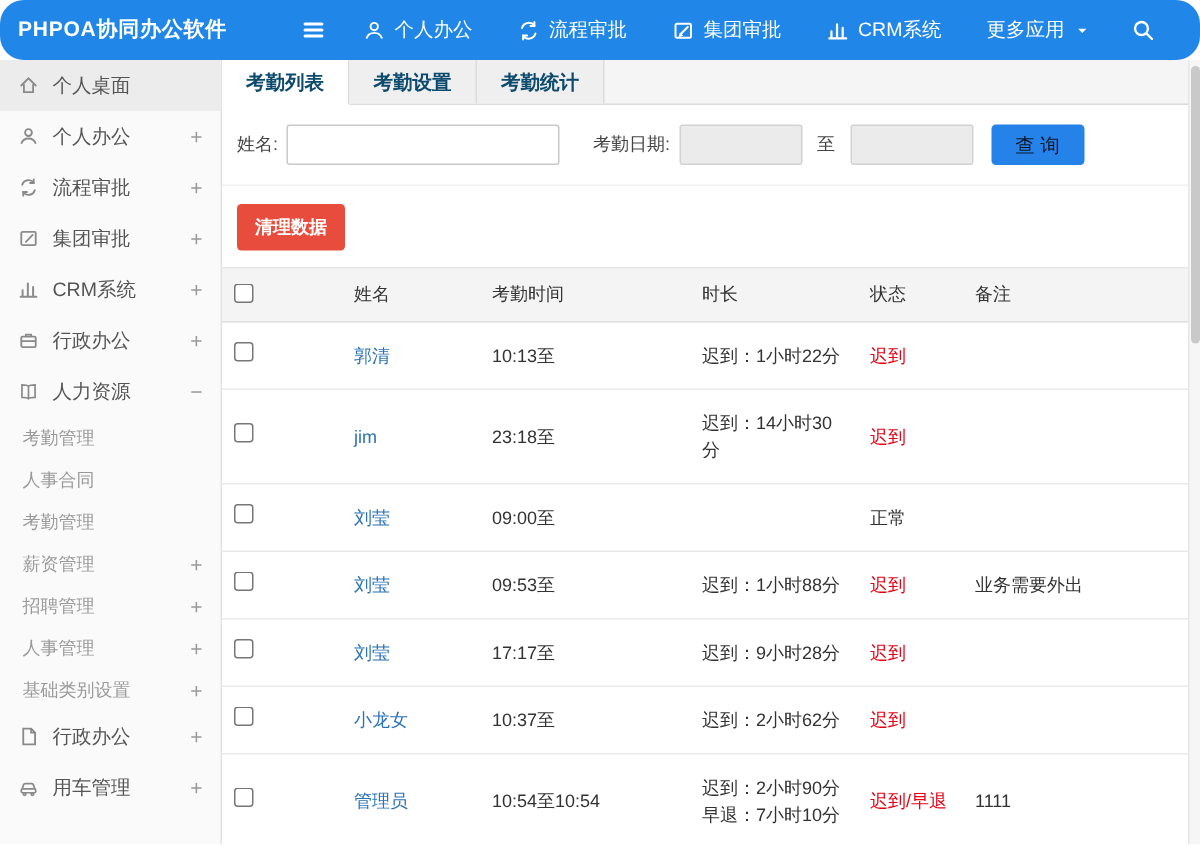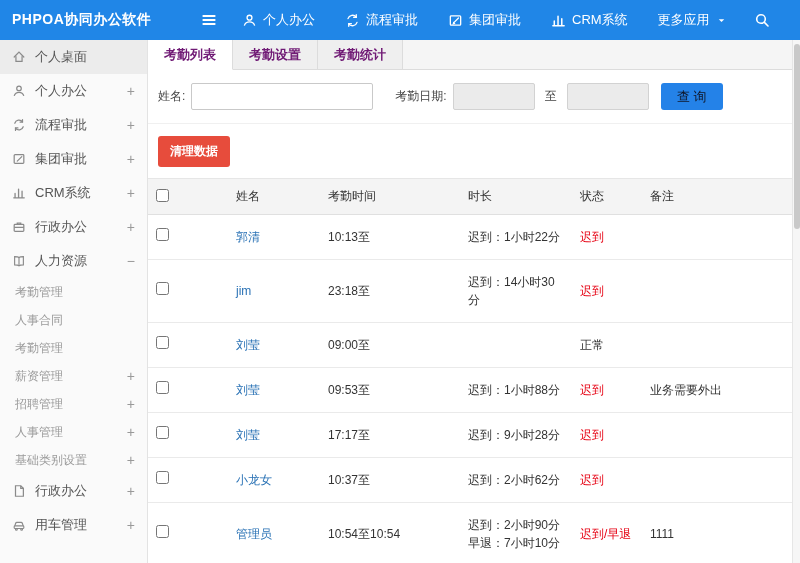--- a/index.html
+++ b/index.html
@@ -4,21 +4,21 @@
 <style>
   * { margin:0; padding:0; box-sizing:border-box; }
   html,body { width:800px; height:563px; overflow:hidden; }
   body {
     font-family:"Liberation Sans","DejaVu Sans",sans-serif;
     font-size:12px; color:#333; background:#fff;
   }
   svg { display:block; }
 
   
-  .topbar { height:40px; background:#2086e7; display:flex; align-items:center; color:#fff; }
+  .topbar { height:40px; background:#2086e7; display:flex; align-items:center; color:#fff;border-radius:16px; }
   .brand { width:192px; padding-left:12px; font-size:14px; font-weight:bold; letter-spacing:.5px; flex-shrink:0; }
   .hamburger { width:34px; display:flex; align-items:center; justify-content:center; cursor:pointer; color:#fff; }
   .topnav { display:flex; align-items:center; gap:30px; margin-left:16px; }
   .nav-item { display:flex; align-items:center; gap:6px; font-size:13px; color:#fff; cursor:pointer; white-space:nowrap; }
   .nav-item .nicon { display:flex; color:#fff; }
   .search-btn { margin-left:auto; margin-right:30px; cursor:pointer; display:flex; }
 
   
   .layout { display:flex; height:523px; }
 
@@ -27,21 +27,21 @@
   .side-item { height:34px; display:flex; align-items:center; padding:1px 12px; color:#555; font-size:13px; cursor:pointer; }
   .side-item.active { background:#ececec; }
   .side-item .sicon { margin-right:9px; color:#8a8a8a; display:flex; flex-shrink:0; }
   .plus { margin-left:auto; color:#999; font-size:14px; line-height:1; }
   .sub-item { height:28px; display:flex; align-items:center; padding:0 12px 0 15px; color:#9a9a9a; font-size:12px; cursor:pointer; }
 
   
   .main { flex:1; display:flex; flex-direction:column; background:#fff; overflow:hidden; position:relative; }
 
   .tabbar { background:#f5f5f5; border-bottom:1px solid #dcdcdc; display:flex; height:30px; flex-shrink:0; }
-  .tab { padding:0 16px; display:flex; align-items:center; font-size:13px; font-weight:bold; color:#701a75;
+  .tab { padding:0 16px; display:flex; align-items:center; font-size:13px; font-weight:bold; color:#0c4a6e;
          background:#efefef; border-right:1px solid #dcdcdc; cursor:pointer; }
   .tab.active { background:#fff; border-bottom:1px solid #fff; margin-bottom:-1px; }
 
   .filterbar { display:flex; align-items:center; padding:13px 10px; border-bottom:1px solid #f0f0f0; flex-shrink:0; }
   .filterbar label { color:#444; margin-right:6px; white-space:nowrap; }
   .input-name { width:182px; height:27px; border:1px solid #c9c9c9; border-radius:2px; padding:0 6px; font-size:12px; margin-right:22px; }
   .input-date { width:82px; height:27px; border:1px solid #d2d2d2; background:#ebebeb; border-radius:2px; padding:0 6px; font-size:12px; }
   .to-label { margin:0 10px; color:#444; }
   .btn-search { width:62px; height:27px; margin-left:12px; background:#2482e8; color:#0f172a; border:none; border-radius:3px;
                 font-size:13px; cursor:pointer; font-family:inherit; }

